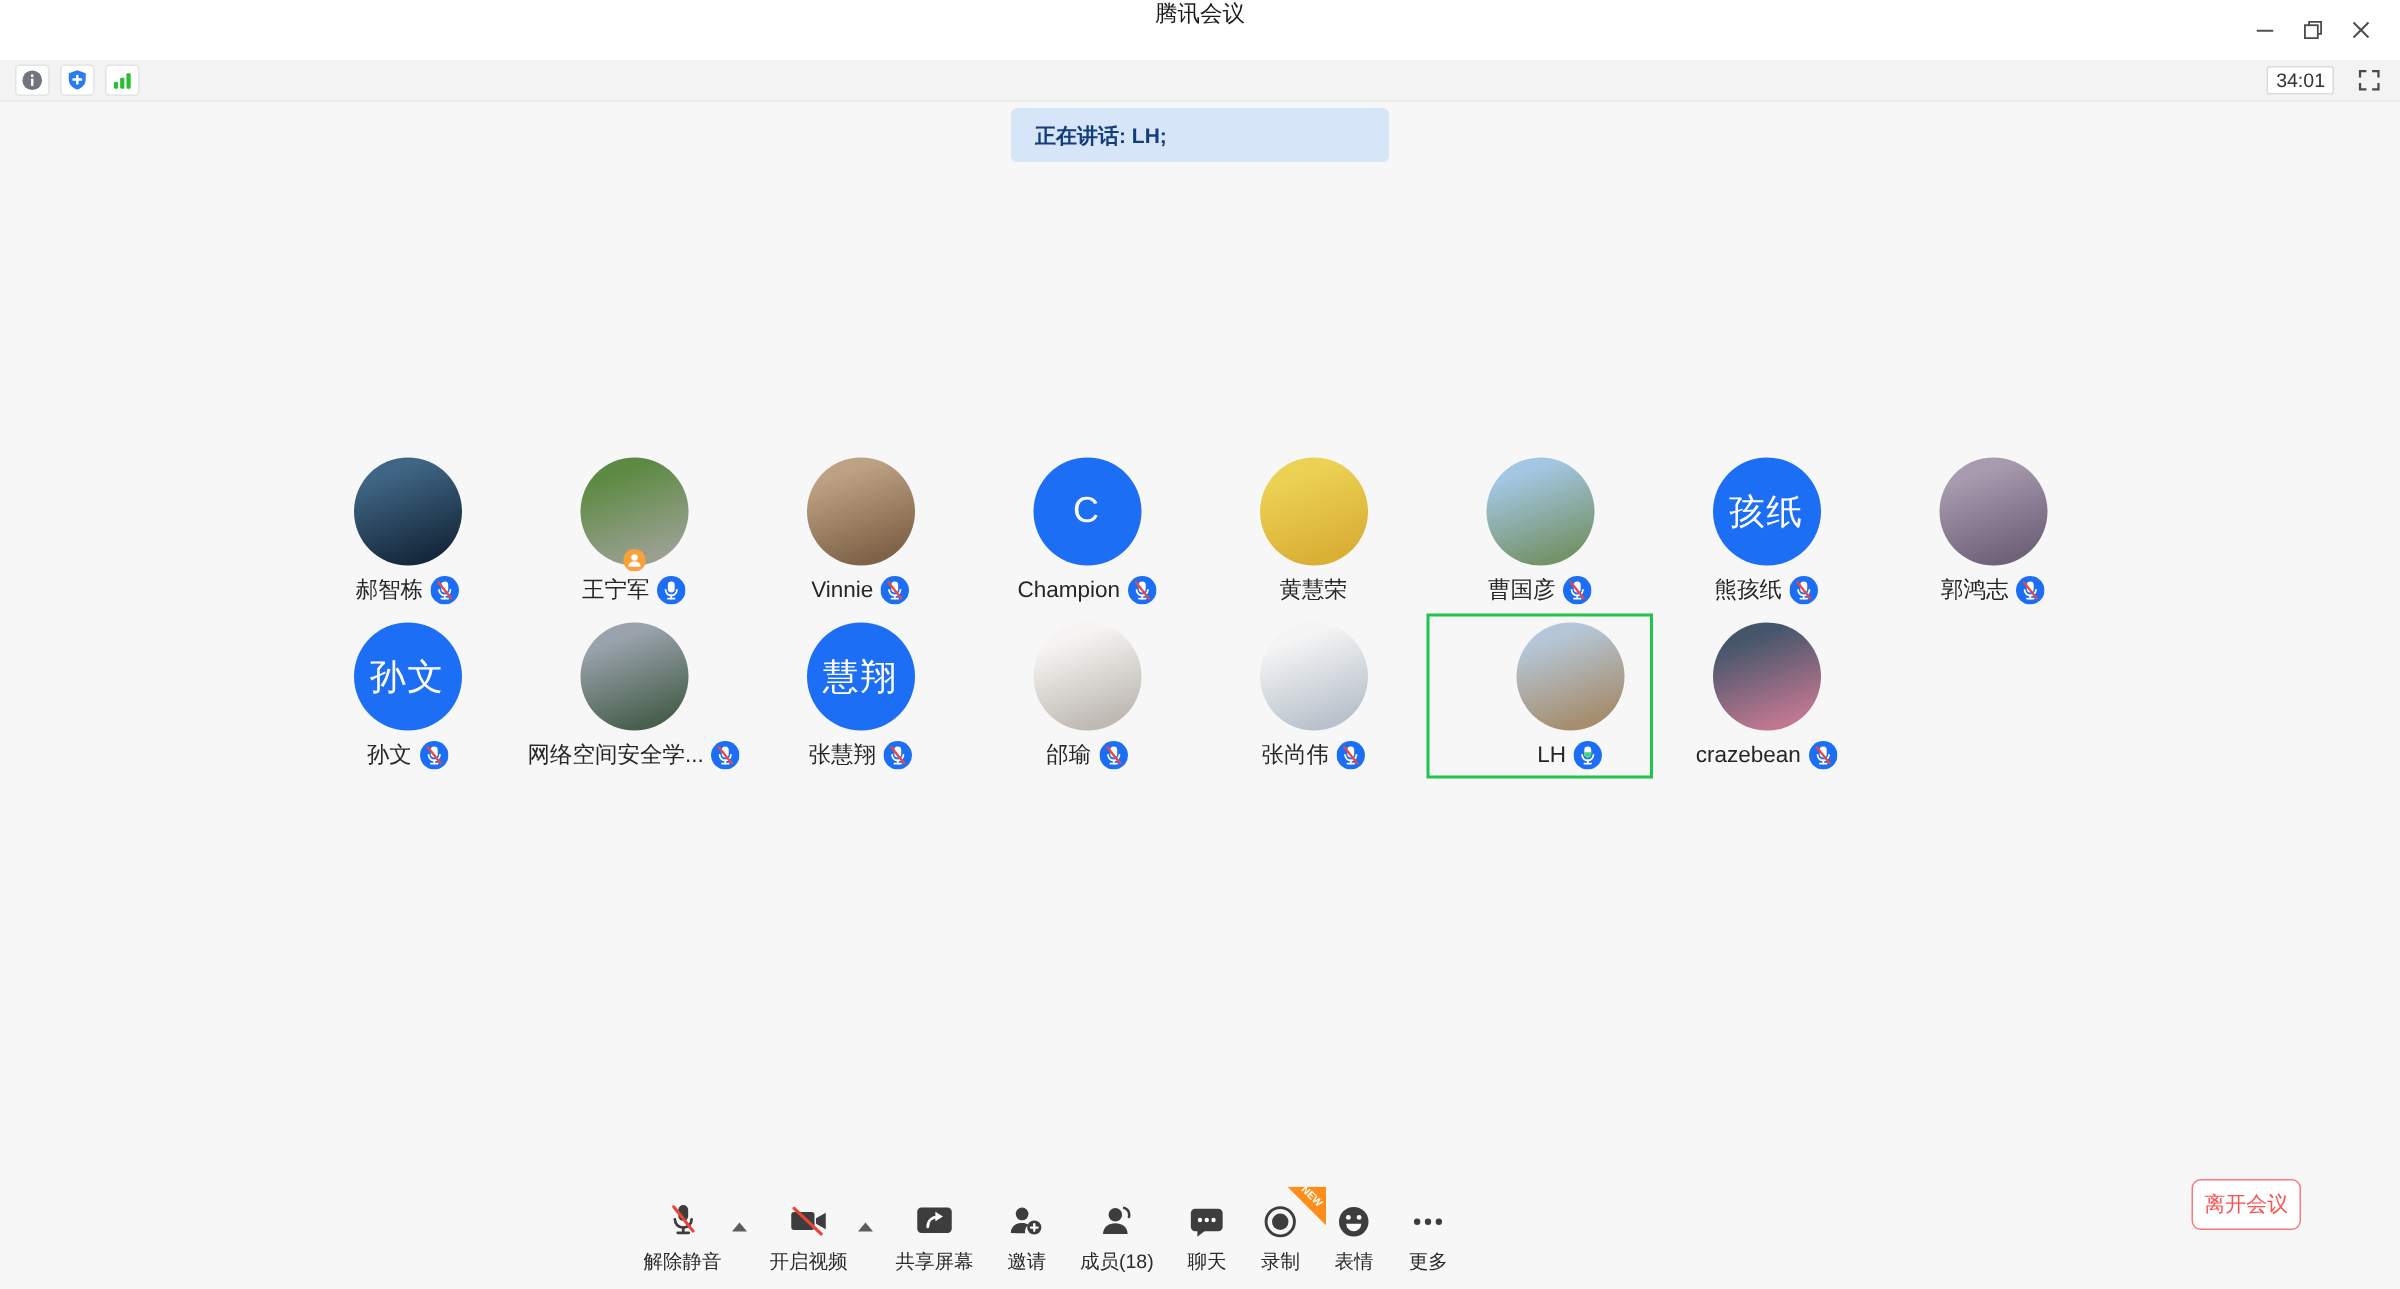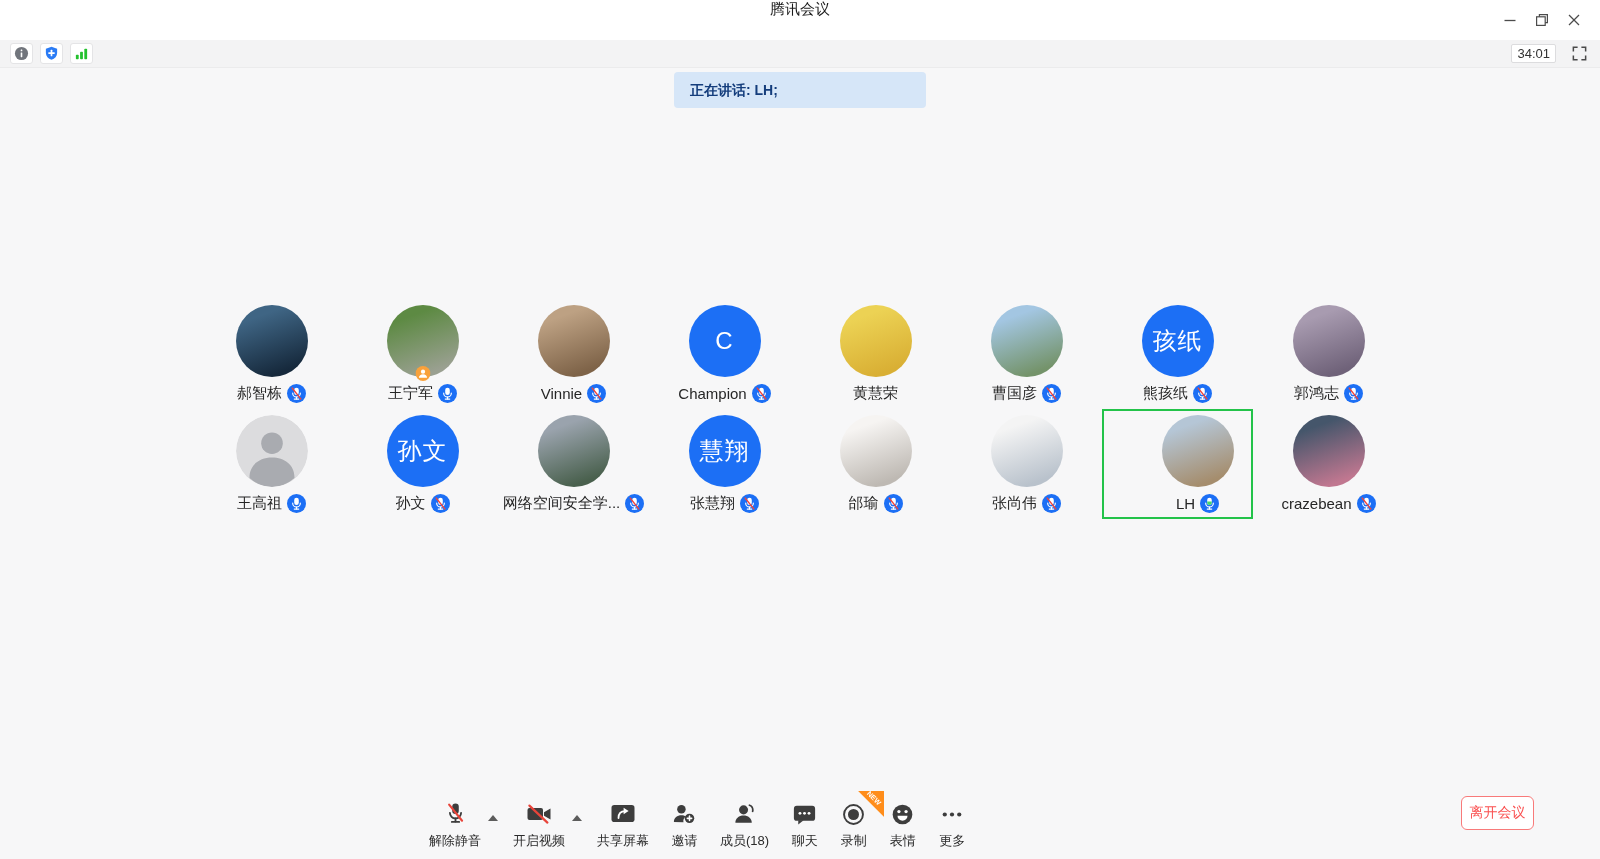--- a/index.html
+++ b/index.html
@@ -89,21 +89,21 @@
   }
   .new-ribbon {
     position:absolute; top:-8px; right:-17px; width:26px; height:26px;
     background:#ff8d1a; clip-path:polygon(0 0,100% 0,100% 100%);
     display:flex; align-items:flex-start; justify-content:flex-end;
   }
   .new-ribbon span {
     font-size:7px; color:#fff; transform:rotate(45deg) translate(1px,4px); font-weight:bold;
   }
   .leave-btn {
-    position:absolute; right:66px; bottom:29px; width:73px; height:34px;
+    position:absolute; right:66px; bottom:39px; width:73px; height:34px;
     background:#ffffff; border:1px solid #f87a7a; border-radius:6px;
     color:#fa5151; font-size:14px; display:flex; align-items:center; justify-content:center;
     cursor:pointer; font-family:inherit;
   }
 </style>
 </head>
 <body>
 
 <div class="titlebar">
   <span class="title">腾讯会议</span>
@@ -304,43 +304,20 @@
                 <line x1="9.2" y1="19" x2="14.8" y2="19" stroke="#fff" stroke-width="1.5" stroke-linecap="round"></line>
                 <line x1="6.6" y1="5.2" x2="17.4" y2="18.8" stroke="#f0443c" stroke-width="1.9" stroke-linecap="round"></line>
               </svg>
             </span>
           </div>
   </div>
       </div>
     <div class="grid-row" id="grid-row-2">
         <div class="tile">
     <div class="avatar-wrap">
-      <div class="avatar">
-              <svg width="72" height="72" viewBox="0 0 24 24">
-                <circle cx="12" cy="12" r="12" fill="#dcdcde"></circle>
-                <circle cx="12" cy="9.4" r="3.6" fill="#a9abb0"></circle>
-                <path d="M12 14.2c4.1 0 7.5 2.4 7.5 6.6v.2A11.95 11.95 0 0 1 12 24a11.95 11.95 0 0 1-7.5-3v-.2c0-4.2 3.4-6.6 7.5-6.6z" fill="#a9abb0"></path>
-              </svg>
-            </div>
-    </div>
-    <div class="name-row">
-      <span class="p-name">王高祖</span>
-    <span class="mic-badge">
-              <svg width="19" height="19" viewBox="0 0 24 24">
-                <circle cx="12" cy="12" r="12" fill="#1c6ff5"></circle>
-                <rect x="9.1" y="4.6" width="5.8" height="9.2" rx="2.9" fill="#fff"></rect>
-                <path d="M7.2 11.6a4.8 4.8 0 0 0 9.6 0" fill="none" stroke="#fff" stroke-width="1.5" stroke-linecap="round"></path>
-                <line x1="12" y1="16.4" x2="12" y2="18.9" stroke="#fff" stroke-width="1.5" stroke-linecap="round"></line>
-                <line x1="9.2" y1="19" x2="14.8" y2="19" stroke="#fff" stroke-width="1.5" stroke-linecap="round"></line>
-              </svg>
-            </span>
-          </div>
-  </div>
-        <div class="tile">
-    <div class="avatar-wrap">
       <div class="avatar text">孙文</div>
     </div>
     <div class="name-row">
       <span class="p-name">孙文</span>
     <span class="mic-badge">
               <svg width="19" height="19" viewBox="0 0 24 24">
                 <circle cx="12" cy="12" r="12" fill="#1c6ff5"></circle>
                 <rect x="9.1" y="4.6" width="5.8" height="9.2" rx="2.9" fill="#fff"></rect>
                 <path d="M7.2 11.6a4.8 4.8 0 0 0 9.6 0" fill="none" stroke="#fff" stroke-width="1.5" stroke-linecap="round"></path>
                 <line x1="12" y1="16.4" x2="12" y2="18.9" stroke="#fff" stroke-width="1.5" stroke-linecap="round"></line>

